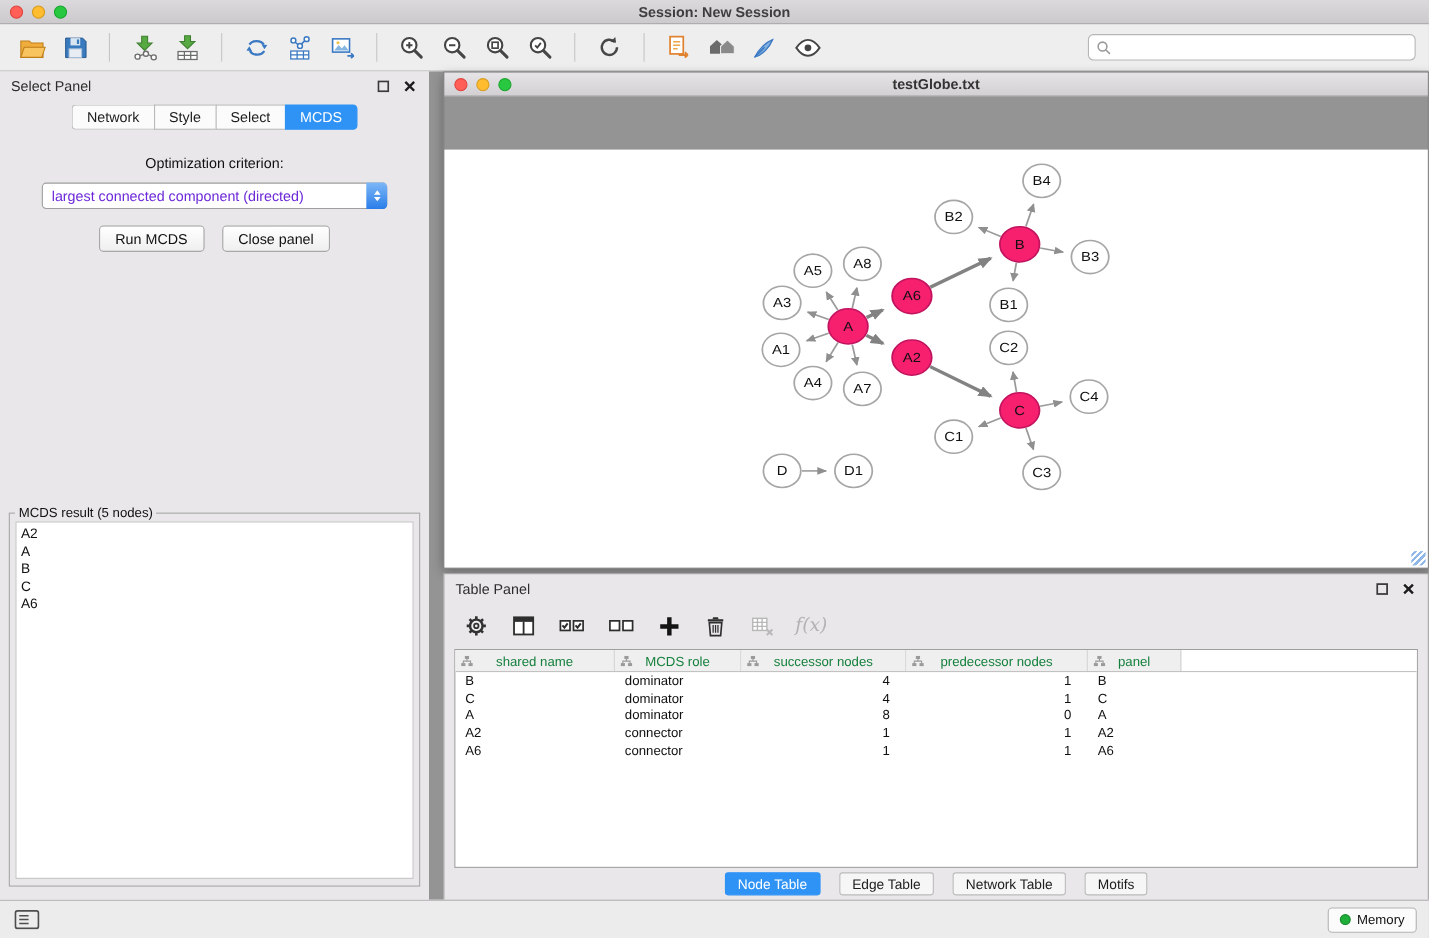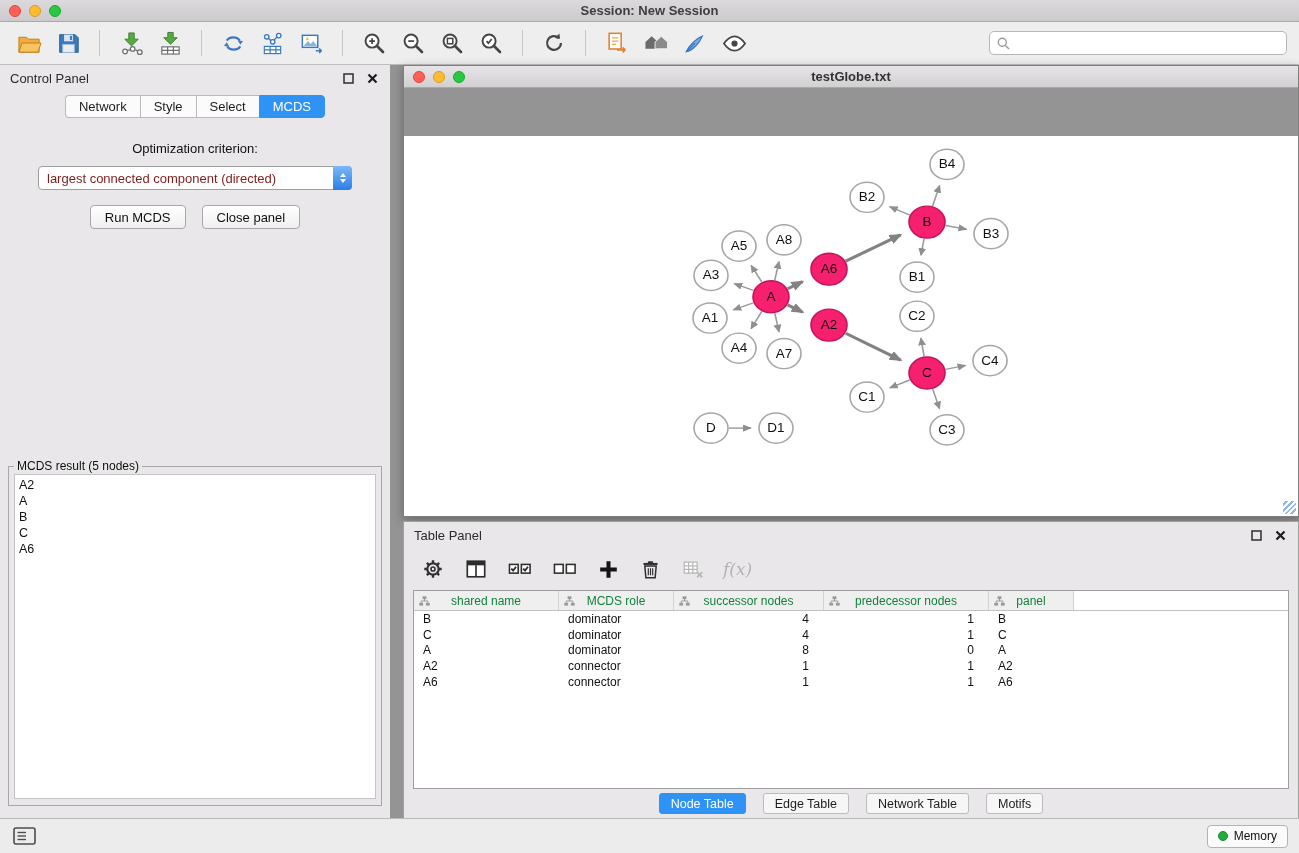--- a/index.html
+++ b/index.html
@@ -39,21 +39,21 @@
   .ph-btn{background:none;border:none;padding:2px;margin-left:9px;cursor:pointer;display:flex;align-items:center;}
   .cp-tabs{display:flex;justify-content:center;padding:4px 0 3px;flex:0 0 auto;}
   .cp-tab{font-size:13px;padding:3px 13px;background:#fbfbfb;border:1px solid #b9b9b9;border-right:none;
           color:#1d1d1d;cursor:pointer;}
   .cp-tab:first-child{border-radius:4px 0 0 4px;}
   .cp-tab:last-child{border-right:1px solid #b9b9b9;border-radius:0 4px 4px 0;}
   .cp-tab.active{background:#2f93f6;border-color:#2f93f6;color:#fff;}
   .cp-body{flex:1;display:flex;flex-direction:column;align-items:center;padding-top:20px;min-height:0;}
   .opt-label{font-size:13px;color:#101010;margin-bottom:10px;}
   .combo{width:314px;height:24px;background:#fff;border:1px solid #9f9f9f;border-radius:4px;display:flex;
-         align-items:center;font-size:13px;color:#7f1d1d;cursor:pointer;}
+         align-items:center;font-size:13px;color:#6d28d9;cursor:pointer;}
   .combo-text{flex:1;padding-left:8px;white-space:nowrap;overflow:hidden;}
   .combo-btn{width:19px;height:24px;margin-right:-1px;background:linear-gradient(#7db7f7,#2a7de9);
              border-radius:0 4px 4px 0;display:flex;flex-direction:column;align-items:center;justify-content:center;gap:2px;}
   .arr-up{width:0;height:0;border-left:3.5px solid transparent;border-right:3.5px solid transparent;border-bottom:4.5px solid #fff;}
   .arr-dn{width:0;height:0;border-left:3.5px solid transparent;border-right:3.5px solid transparent;border-top:4.5px solid #fff;}
   .btn-row{display:flex;gap:16px;margin-top:15px;}
   .pbtn{height:24px;padding:0 14px;font-size:13px;color:#101010;background:linear-gradient(#ffffff,#efefef);
         border:1px solid #a8a8a8;border-radius:4px;cursor:pointer;font-family:"Liberation Sans",sans-serif;}
   fieldset.result{align-self:stretch;margin:auto 8px 12px 8px;height:347px;border:1px solid #a8a8a8;
         padding:1px 5px 6px 5px;display:flex;flex-direction:column;min-height:0;}
@@ -258,21 +258,21 @@
           <line x1="8.4" y1="8.4" x2="12" y2="12" stroke="#9a9a9a" stroke-width="1.4"></line>
         </svg>
       <input value="" style="">
     </div>
   </div>
 
   <div class="content">
 
     <div class="control-panel">
       <div class="panel-header">
-        <span class="ph-title">Control Panel</span>
+        <span class="ph-title">Select Panel</span>
         <button class="ph-btn">
             <svg width="11" height="11" viewBox="0 0 11 11">
               <rect x="1" y="1" width="9" height="9" fill="none" stroke="#3a3a3a" stroke-width="1.6"></rect>
             </svg>
           </button>
         <button class="ph-btn">
             <svg width="11" height="11" viewBox="0 0 11 11">
               <path d="M1.5 1.5l8 8m0-8l-8 8" stroke="#1d1d1d" stroke-width="2.2"></path>
             </svg>
           </button>

